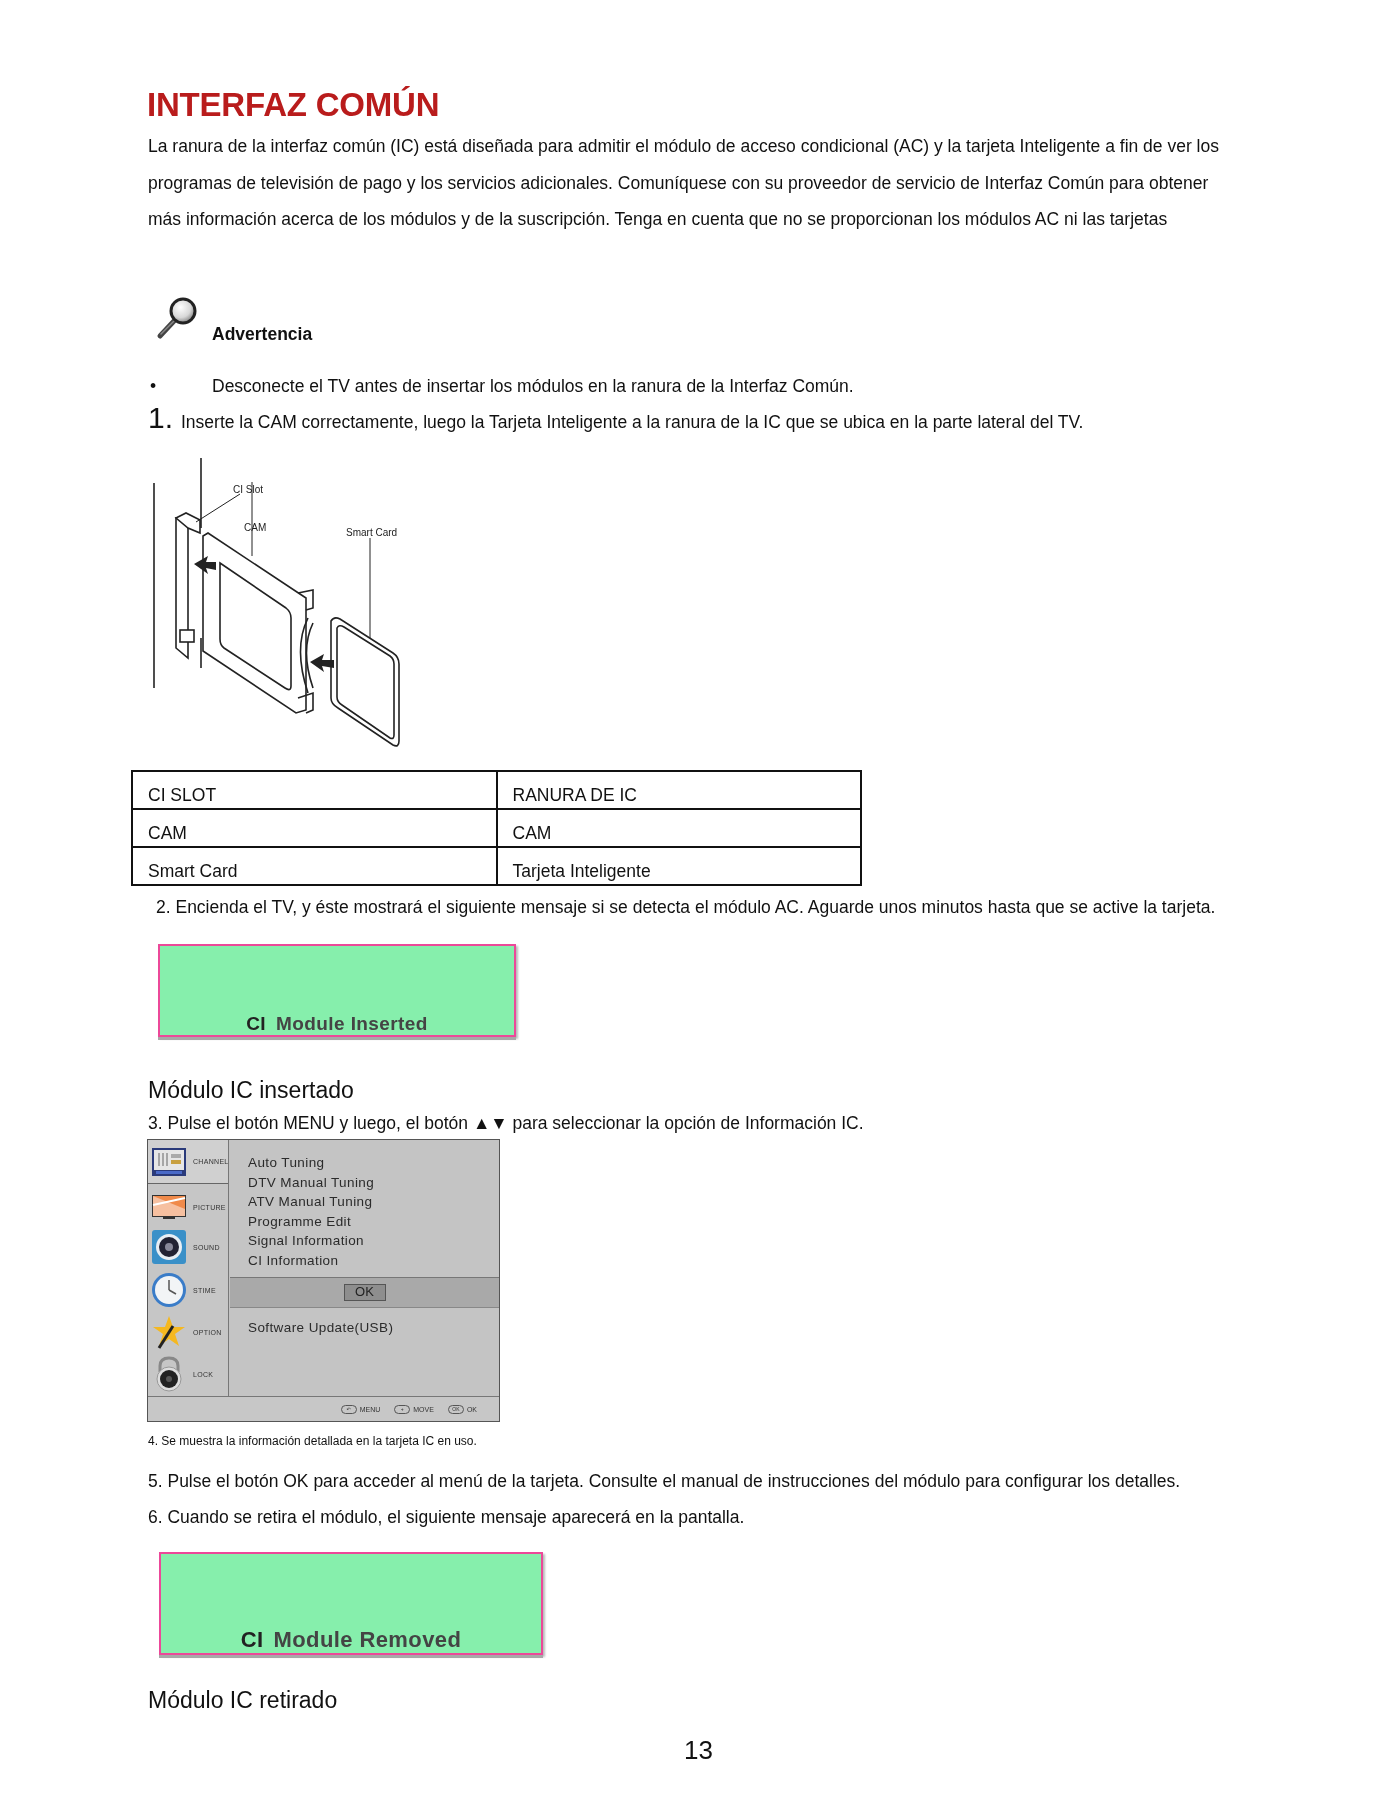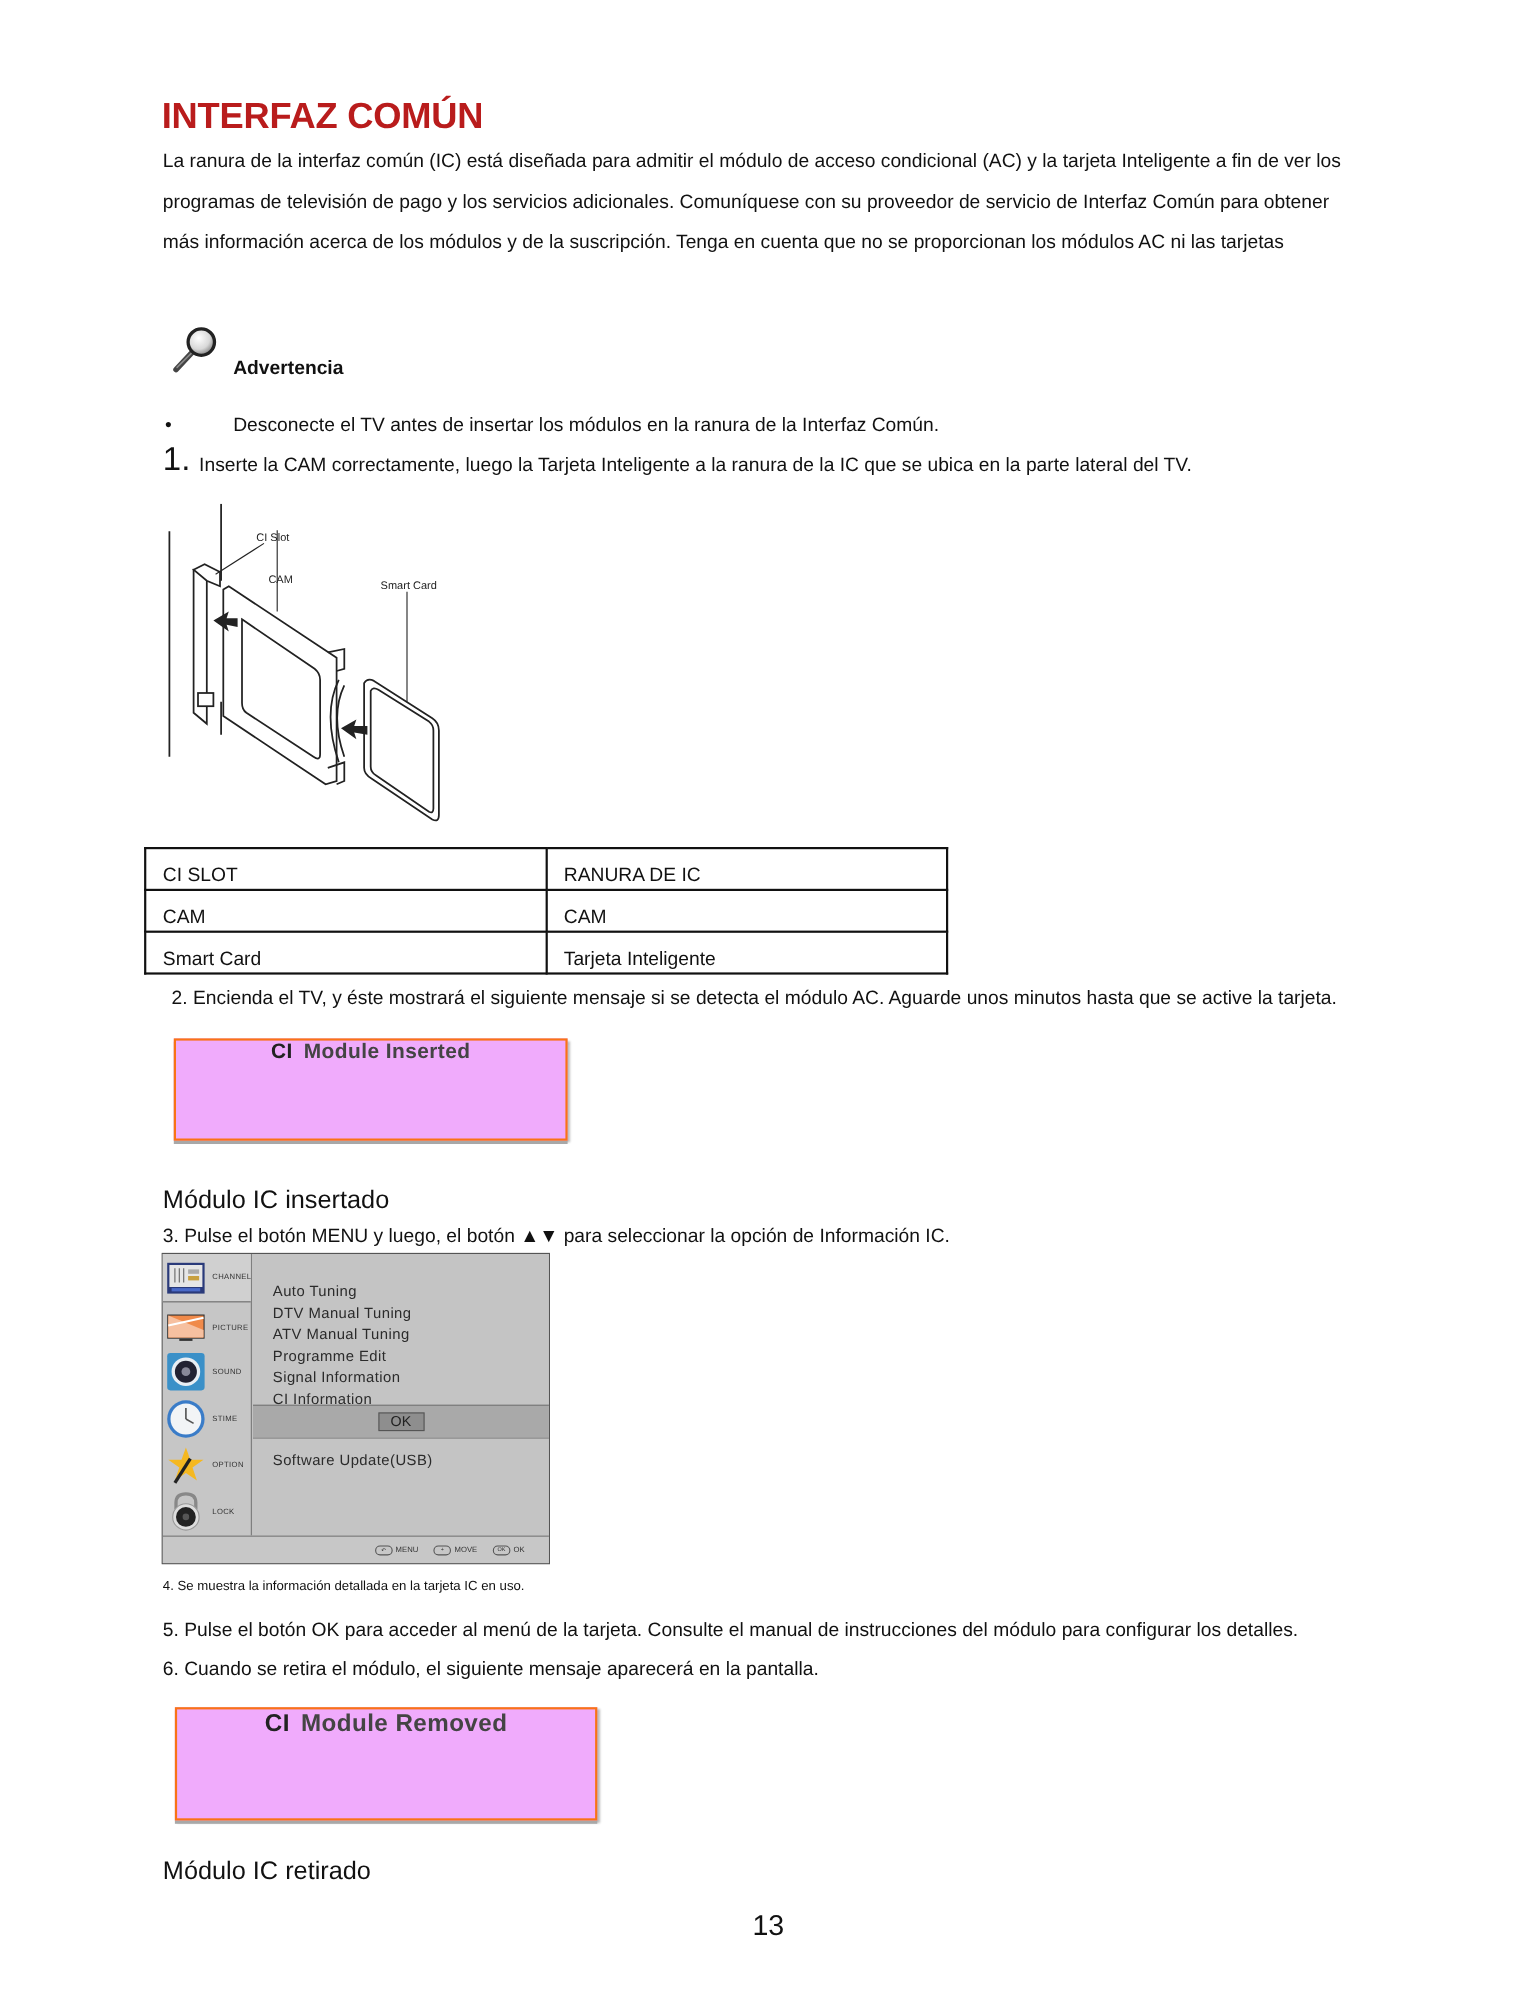--- a/index.html
+++ b/index.html
@@ -13,36 +13,36 @@
   .warn-label { left: 212px; top: 324px; font-size: 17.5px; font-weight: bold; }
   .bullet { left: 150px; top: 376px; font-size: 17.5px; }
   .bullet-text { left: 212px; top: 376px; font-size: 17.5px; white-space: nowrap; }
   .step1-num { left: 148px; top: 400px; font-size: 30px; line-height: 36px; }
   .step1-text { left: 181px; top: 412px; font-size: 17.5px; white-space: nowrap; }
   .diagram { left: 148px; top: 458px; width: 275px; height: 292px; }
   .diagram-label { font-size: 10px; color: #222; position: absolute; }
   table.terms { position: absolute; left: 131px; top: 770px; width: 731px; border-collapse: collapse; font-size: 17.5px; }
   table.terms td { border: 2px solid #111; height: 38px; padding: 10px 15px 0 15px; vertical-align: middle; width: 50%; }
   .step2 { left: 156px; top: 897px; font-size: 17.5px; white-space: nowrap; }
-  .osd-box { background: #f0abfc; border: 2px solid #f97316; box-shadow: 0 3px 0 #a8a8a8, 2px 2px 2px #bbb; display: flex; align-items: flex-start; justify-content: center; color: #333; font-weight: bold; letter-spacing: 0.4px; }
+  .osd-box { background: #86efac; border: 2px solid #ec4899; box-shadow: 0 3px 0 #a8a8a8, 2px 2px 2px #bbb; display: flex; align-items: flex-end; justify-content: center; color: #333; font-weight: bold; letter-spacing: 0.4px; }
   .osd-inserted { left: 158px; top: 944px; width: 358px; height: 93px; font-size: 19px; }
   .osd-removed { left: 159px; top: 1552px; width: 384px; height: 103px; font-size: 22px; }
   .osd-ci { font-weight: 900; color: #222; margin-right: 10px; }
   .osd-msg { font-weight: bold; color: #444; }
   .caption { font-size: 23px; white-space: nowrap; }
   .cap1 { left: 148px; top: 1077px; }
   .step3 { left: 148px; top: 1113px; font-size: 17.5px; white-space: nowrap; }
   
   .menu { left: 147px; top: 1139px; width: 353px; height: 283px; background: #c3c3c3; border: 1.5px solid #555; }
   .menu-side { position: absolute; left: 0; top: 0; width: 81px; height: 256px; border-right: 1.5px solid #777; background: #c6c6c6; }
   .side-item { position: absolute; left: 0; width: 80px; height: 44px; display: flex; align-items: center; }
   .side-item.sel { background: #d0d0d0; border-bottom: 1.5px solid #666; }
   .side-icon { width: 36px; height: 36px; margin-left: 3px; flex: none; }
   .side-label { font-size: 7px; color: #333; margin-left: 6px; letter-spacing: 0.3px; }
-  .menu-items { position: absolute; left: 82px; top: 0; right: 0; height: 167px; background: #c4c4c4; padding: 24px 0 0 18px; }
+  .menu-items { position: absolute; left: 82px; top: 0; right: 0; height: 167px; background: #c4c4c4; padding: 13px 0 0 18px; }
   .menu-item { font-size: 13.5px; color: #2b2b2b; line-height: 19.5px; letter-spacing: 0.4px; white-space: nowrap; }
   .menu-okbar { position: absolute; left: 82px; right: 0; top: 137px; height: 31px; background: #a9a9a9; border-top: 1.5px solid #777; border-bottom: 1.5px solid #888; display: flex; align-items: center; justify-content: center; }
   .ok-btn { background: #8e8e8e; border: 1.5px solid #555; font-size: 13px; color: #222; width: 42px; height: 17px; line-height: 14px; text-align: center; }
   .menu-sub { position: absolute; left: 82px; right: 0; top: 168px; height: 88px; background: #c4c4c4; padding: 10px 0 0 18px; }
   .menu-footer { position: absolute; left: 0; right: 0; bottom: 0; height: 25px; background: #c7c7c7; border-top: 1.5px solid #777; display: flex; align-items: center; justify-content: flex-end; padding-right: 22px; gap: 14px; font-size: 7px; color: #333; }
   .hint { display: flex; align-items: center; gap: 3px; }
   .hint-icon { width: 16px; height: 9px; border: 1px solid #555; border-radius: 5px; font-size: 5px; display: flex; align-items: center; justify-content: center; }
   .step4 { left: 148px; top: 1434px; font-size: 12px; white-space: nowrap; }
   .step5 { left: 148px; top: 1471px; font-size: 17.5px; white-space: nowrap; }
   .step6 { left: 148px; top: 1507px; font-size: 17.5px; white-space: nowrap; }

